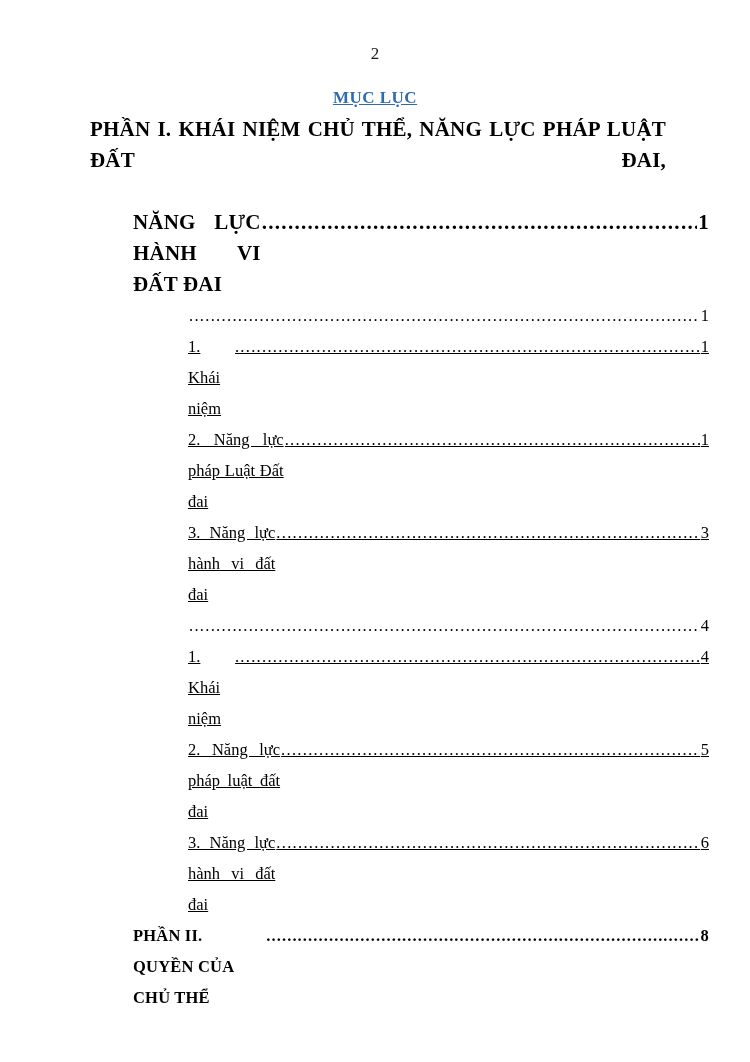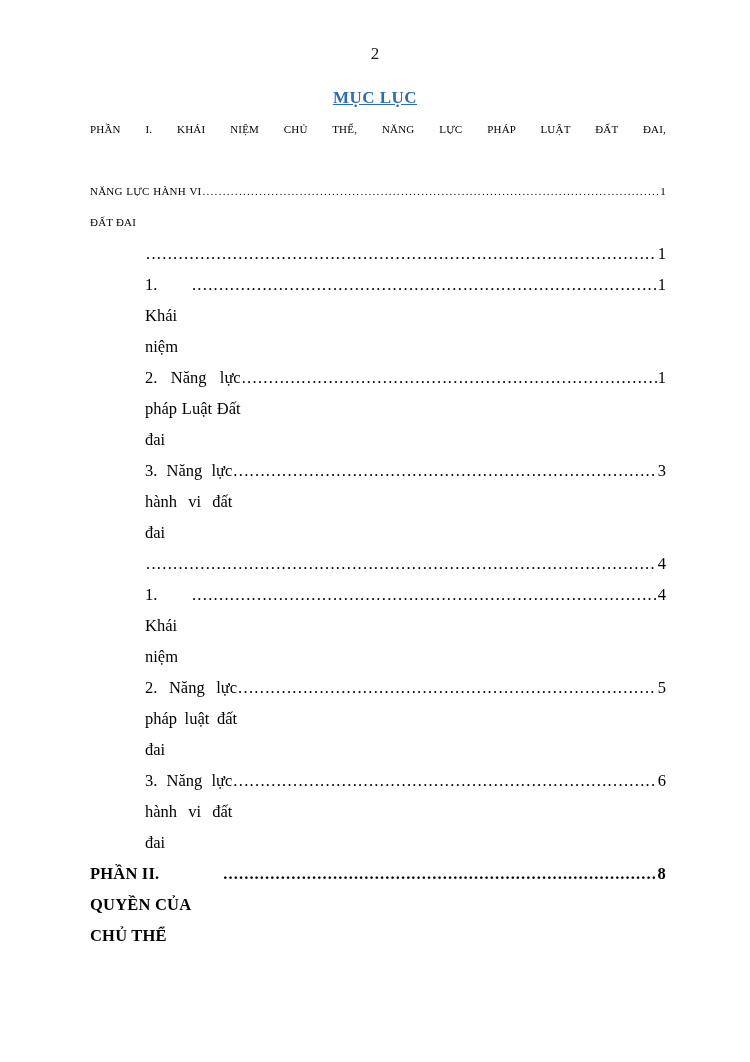--- a/index.html
+++ b/index.html
@@ -28,21 +28,21 @@
   
   .entry{
     position:relative;
     font-size:16.5px;
     line-height:31px;
     text-align:justify;
     text-justify:inter-word;
     margin:0;
   }
   .entry-row{
-    display:flex;align-items:baseline;width:100%;
+    display:flex;align-items:baseline;width:100%;margin-left:43px;
   }
   .entry-row .lead{
     flex:1 1 auto;
     overflow:hidden;
     white-space:nowrap;
     letter-spacing:1.3px;
     color:#000;
     margin:0 1px 0 1px;
     min-width:8px;
   }
@@ -52,29 +52,29 @@
   .sec{
     font-weight:bold;
     font-size:16.5px;
     line-height:31px;
     letter-spacing:.2px;
   }
   .sec .lead{letter-spacing:1.1px;}
 
   
   .sec-wrap{
-    font-weight:normal;font-size:11px;line-height:31px;
+    font-weight:bold;font-size:21px;line-height:31px;
     text-align:justify;text-justify:inter-word;letter-spacing:.2px;
   }
   .sec-wrap .firstline{display:block;}
   .sec-wrap .firstline::after{content:"";display:inline-block;width:100%;}
 
   
   .lvl-a{padding-left:55px;}
-  .lvl-1{padding-left:55px;}
+  .lvl-1{padding-left:55px;text-decoration:underline;}
 
   
   .watermark{
     position:absolute;left:424px;top:884px;width:250px;height:92px;
     pointer-events:none;
   }
   .wm-nib{
     position:absolute;left:0;top:2px;width:62px;height:72px;
     border:3px solid #2d5d8a;background:#ffffff;
     box-sizing:border-box;

